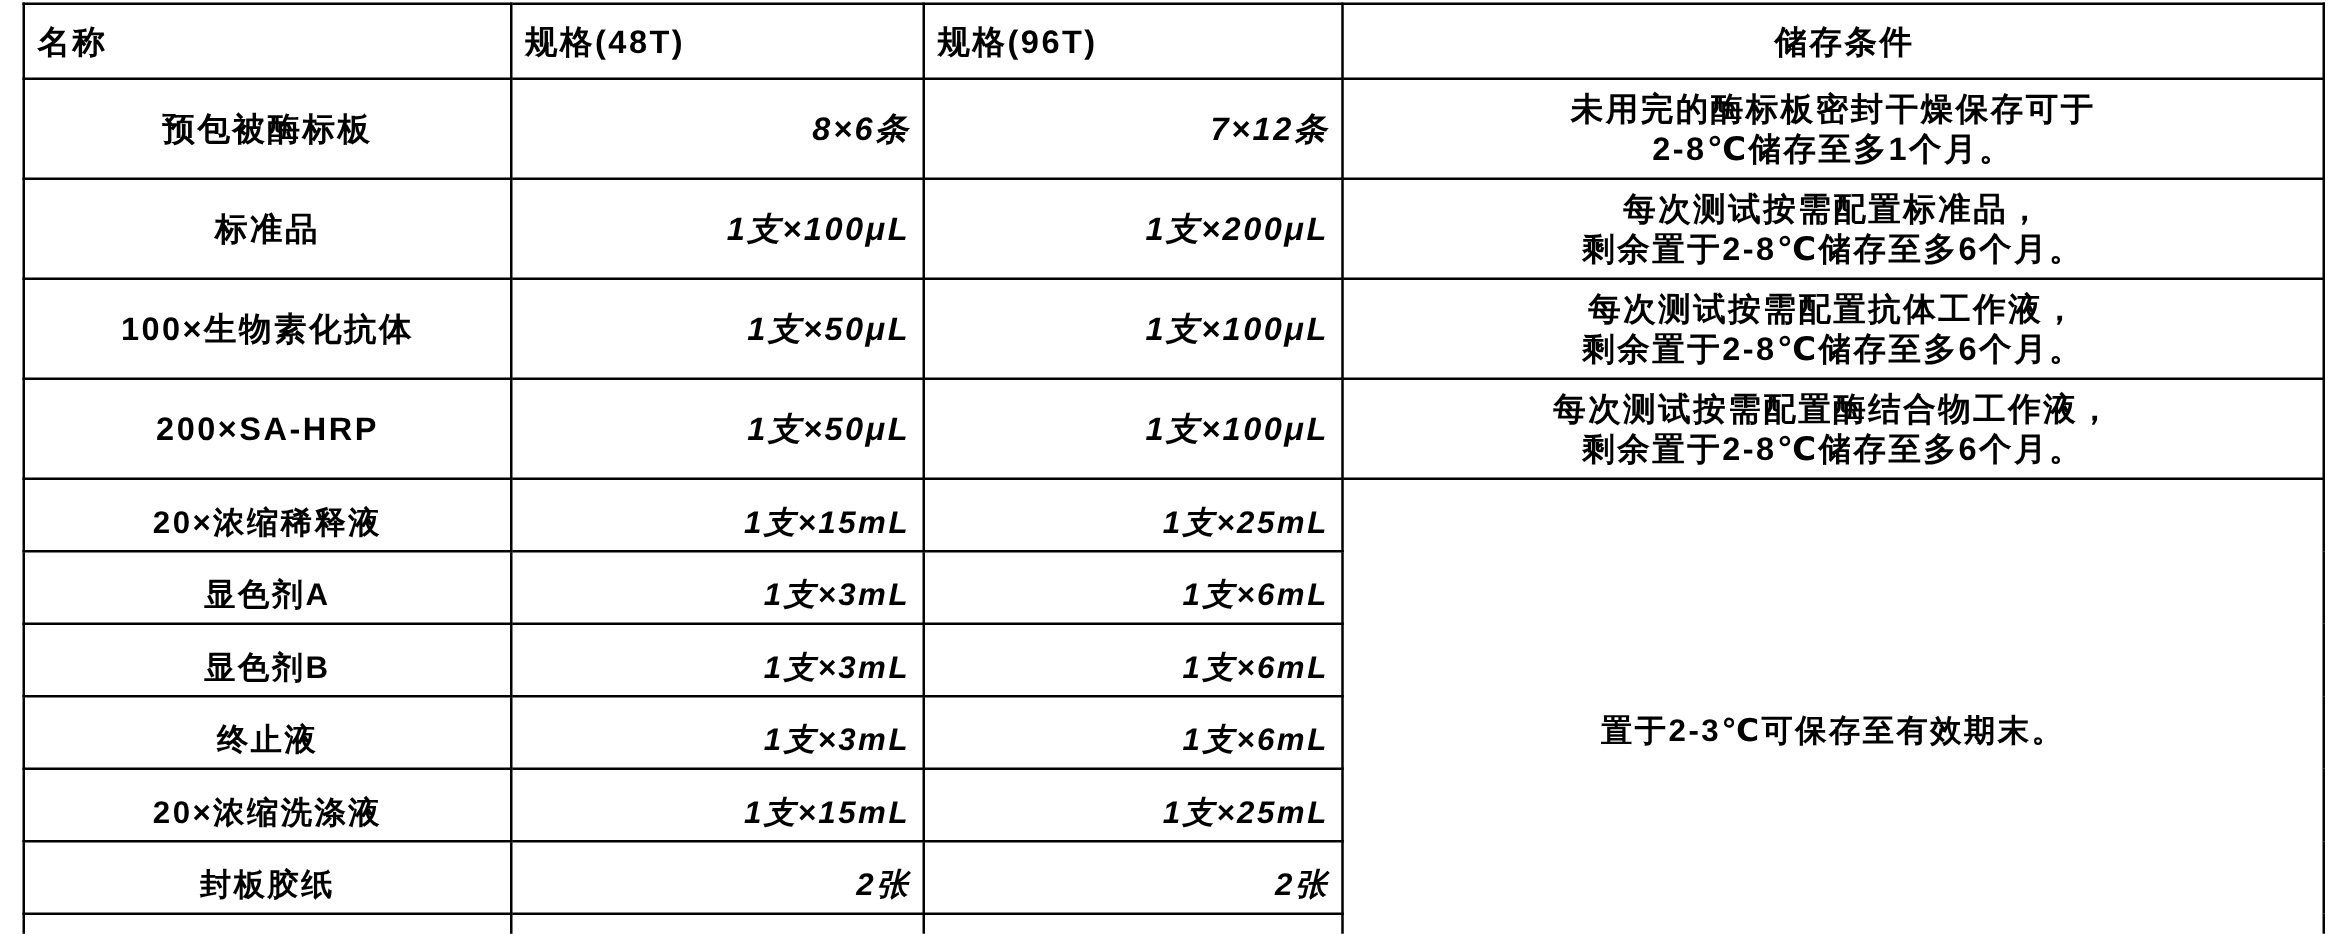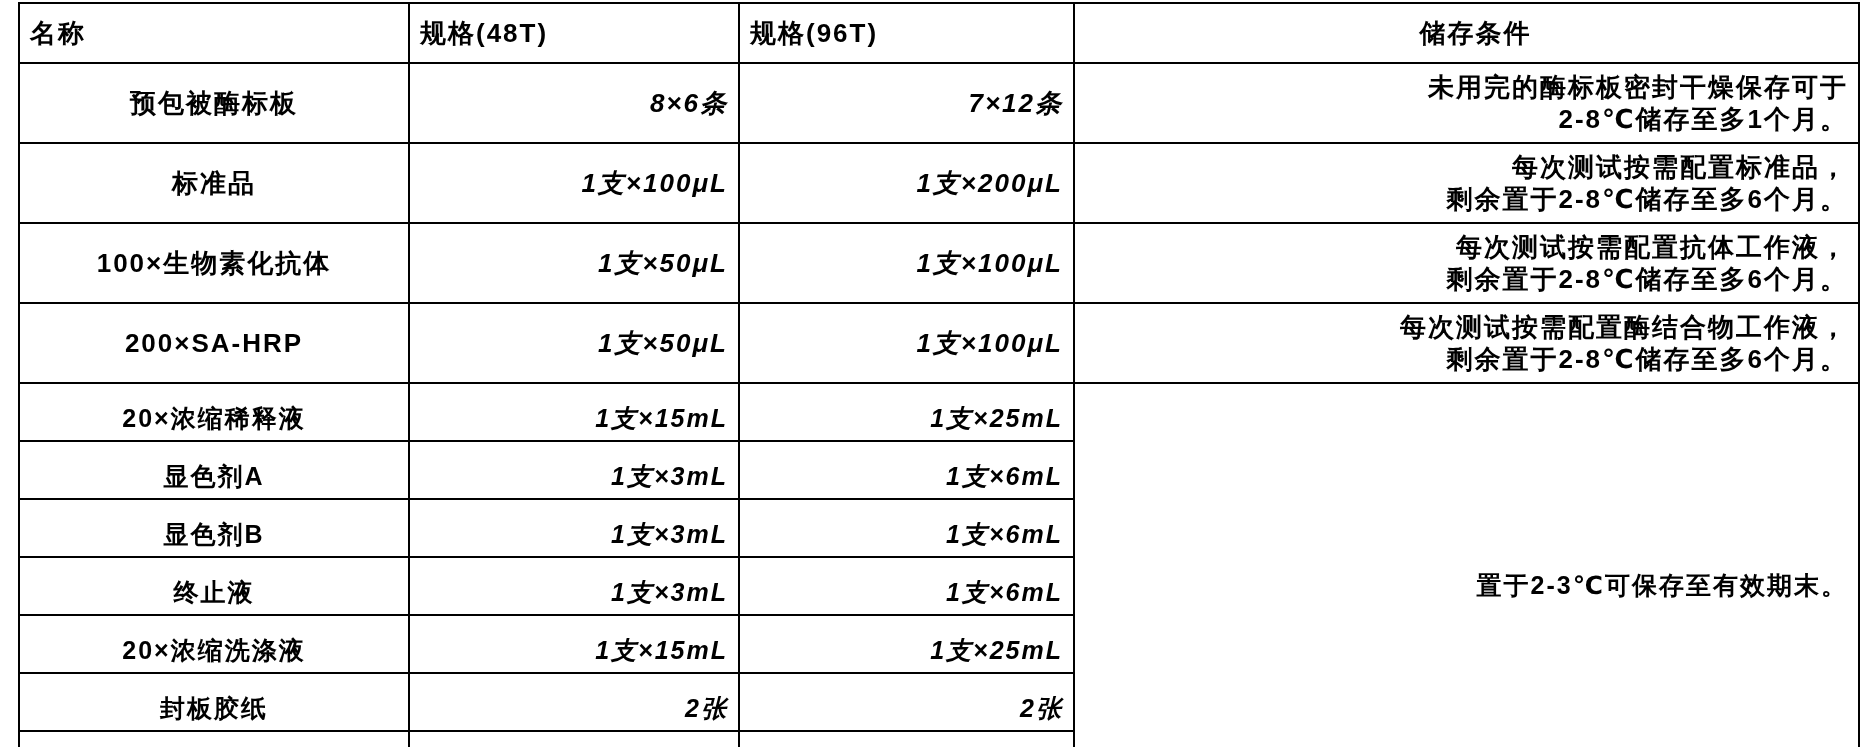--- a/index.html
+++ b/index.html
@@ -47,21 +47,21 @@
     height: 58px;
     text-align: left;
     font-size: 27px;
     margin-top: 21px;
   }
   thead th.center { text-align: center; padding-left: 28px; }
 
   td.name-cell { text-align: center; }
   td.spec-cell { text-align: right; font-style: italic; }
   td.store-cell {
-    text-align: right;
+    text-align: center;
     font-size: 25px;
     letter-spacing: 2px;
     margin-top: 27px;
   }
   tr.tall td { height: 78px; }
   tr.short td { height: 41px; font-size: 25px; }
   tr.short td.name-cell,
   tr.short td.spec-cell { padding-top: 14px; padding-bottom: 1px; }
 
   .store-multi { display: block; }

